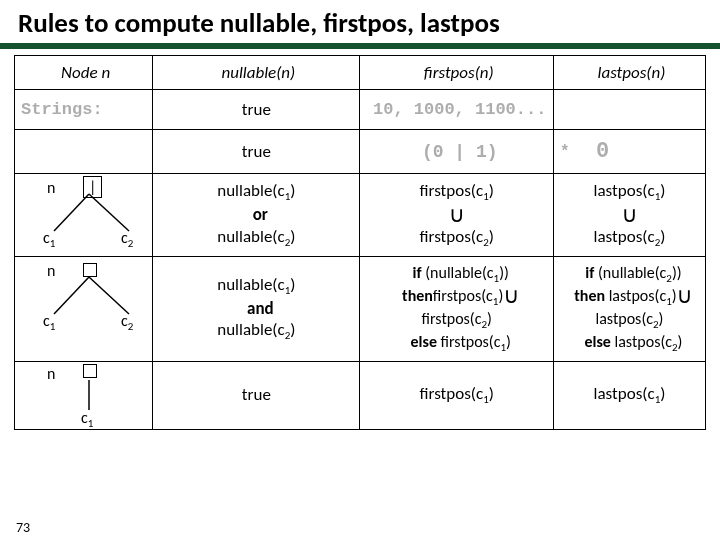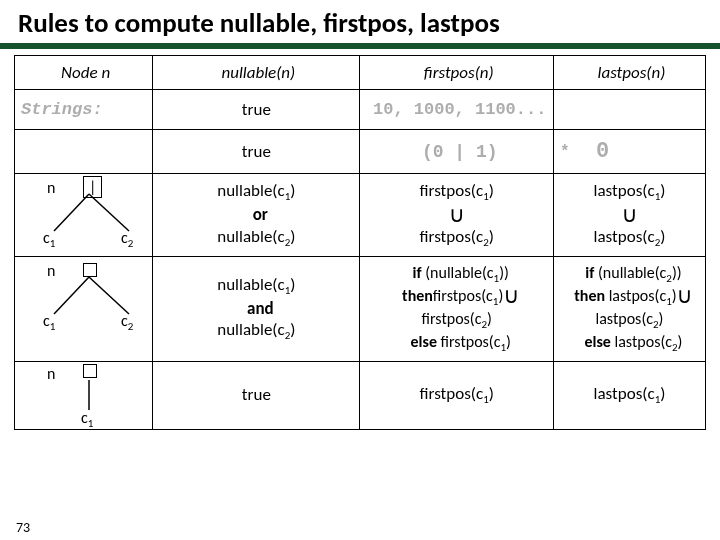--- a/index.html
+++ b/index.html
@@ -23,21 +23,21 @@
     border: 1.5px solid #000;
     padding: 6px 4px;
     text-align: center;
     vertical-align: middle;
     font-size: 17px;
     line-height: 1.25;
   }
   th { font-weight: 400; font-style: italic; padding-left: 8px; }
   th .fn { font-style: italic; }
   .sub { font-size: 11px; vertical-align: sub; }
-  .ital { font-style: italic; }
+  .ital { }
   .kw { font-weight: 700; margin-left: 8px; }
   col.node { width: 22%; }
   col.nul  { width: 20%; }
   col.fp   { width: 30%; }
   col.lp   { width: 28%; }
   .tree-cell { text-align: left; padding: 2px 4px; position: relative; height: 78px;}
   .tree-cell.small { height: 68px; }
   .tree { position: relative; height: 100%; }
   .node {
     position: absolute;

